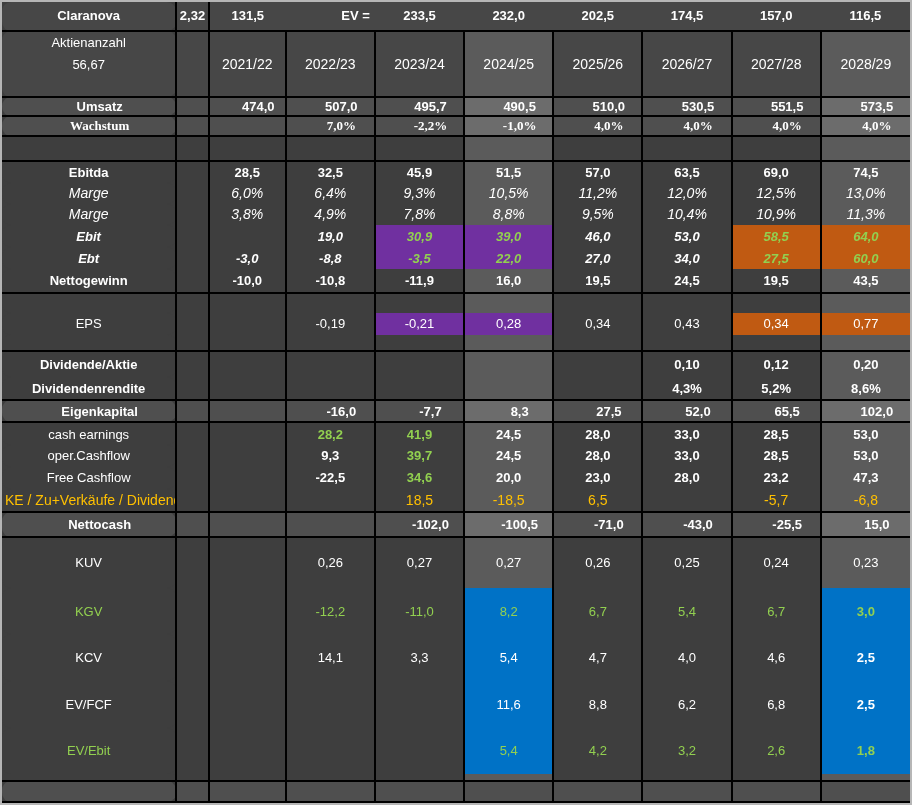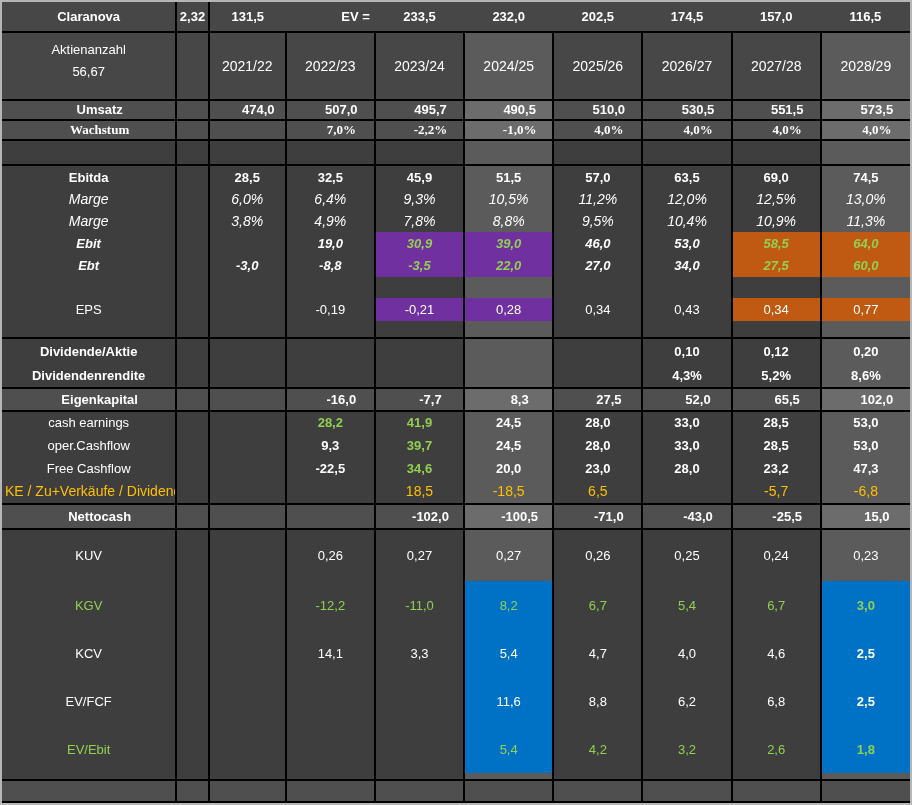--- a/index.html
+++ b/index.html
@@ -9,41 +9,41 @@
   }
   table{
     width:100%;height:100%;border-collapse:collapse;table-layout:fixed;
     font-family:"Liberation Sans", sans-serif;
   }
   td{
     border-left:2px solid #000;
     color:#fff;font-size:13px;text-align:center;vertical-align:middle;
     padding:0;overflow:hidden;white-space:nowrap;
   }
-  td:first-child{border-left:none;}
+  td:first-child{border-left:none;border-radius:9px;}
   tr.bb td{border-bottom:2px solid #000;}
   tr.r-header td{background:#474747;}
   tr.r-base td{background:#3E3E3E;}
   tr.r-light td{background:#4F4F4F;padding-left:22px;}
   tr.r-header td.colhl, tr.r-base td.colhl{background:#5B5B5B;}
   tr.r-light td.colhl{background:#6C6C6C;}
   .bold{font-weight:bold;}
   .italic{font-style:italic;}
   .small{font-size:14px;}
   .ksmall{font-size:14px;}
   .green{color:#92D050;}
   .gold{color:#FFC000;}
   .bg-purple{background:#7030A0 !important;}
   .bg-orange{background:#C05A12 !important;}
   .bg-blue{background:#0072C6 !important;}
   .right{text-align:right;padding-right:5px;}
   .left{text-align:left;padding-left:3px;}
   .nbl{border-left:none;}
   .yr{font-size:14px;}
-  .akt{vertical-align:top;padding-top:6px;line-height:1.7;}
+  .akt{vertical-align:top;line-height:1.7;}
 </style>
 </head>
 <body>
 
 <div class="frame">
   <table>
     <colgroup>
       <col style="width:172px">
         <col style="width:32px">
         <col style="width:76px">
@@ -172,20 +172,32 @@
           <td class="bold italic"></td>
           <td class="bold italic">-3,0</td>
           <td class="bold italic">-8,8</td>
           <td class="bold italic green bg-purple">-3,5</td>
           <td class="bold italic green bg-purple">22,0</td>
           <td class="bold italic">27,0</td>
           <td class="bold italic">34,0</td>
           <td class="bold italic green bg-orange">27,5</td>
           <td class="bold italic green bg-orange">60,0</td>
         </tr>
+        <tr class="r-base bb" style="height: 21px;">
+          <td class="bold">Nettogewinn</td>
+          <td class="bold"></td>
+          <td class="bold">-10,0</td>
+          <td class="bold">-10,8</td>
+          <td class="bold">-11,9</td>
+          <td class="bold  colhl">16,0</td>
+          <td class="bold">19,5</td>
+          <td class="bold">24,5</td>
+          <td class="bold">19,5</td>
+          <td class="bold  colhl">43,5</td>
+        </tr>
         <tr class="r-base" style="height: 18px;">
           <td class=""></td>
           <td class=""></td>
           <td class=""></td>
           <td class=""></td>
           <td class=""></td>
           <td class="colhl"></td>
           <td class=""></td>
           <td class=""></td>
           <td class=""></td>

